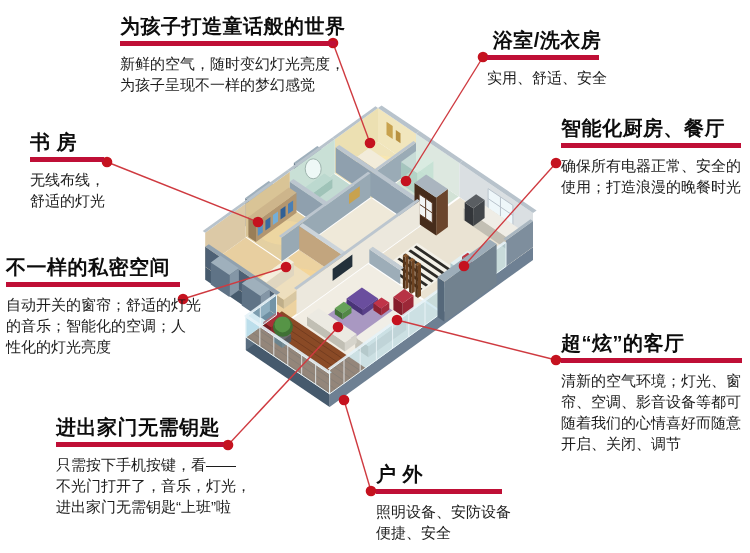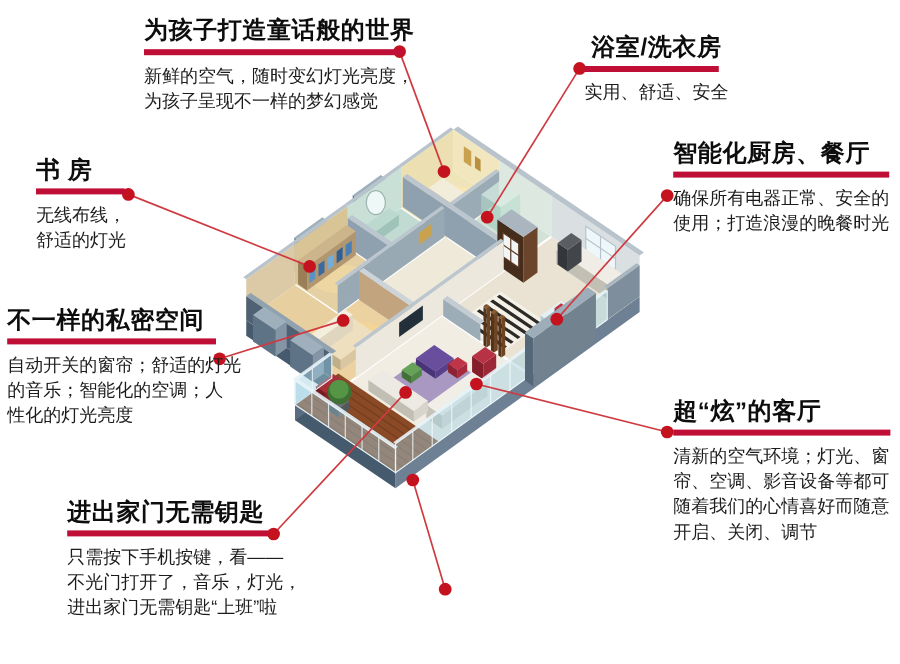--- a/index.html
+++ b/index.html
@@ -295,14 +295,22 @@
   <div class="callout" style="left:56px;top:415px;">
     <div class="title">进出家门无需钥匙</div>
     <div class="rule" style="width: 168px; background: rgb(191, 15, 54);"></div>
     <div class="body">
       <div class="ln">只需按下手机按键，看——</div>
       <div class="ln">不光门打开了，音乐，灯光，</div>
       <div class="ln">进出家门无需钥匙“上班”啦</div>
     </div>
   </div>
 
+  <div class="callout" style="left:376px;top:462px;">
+    <div class="title">户 外</div>
+    <div class="rule" style="width: 126px; background: rgb(191, 15, 54);"></div>
+    <div class="body">
+      <div class="ln">照明设备、安防设备</div>
+      <div class="ln">便捷、安全</div>
+    </div>
+  </div>
 
 </div>
 
 </body></html>

